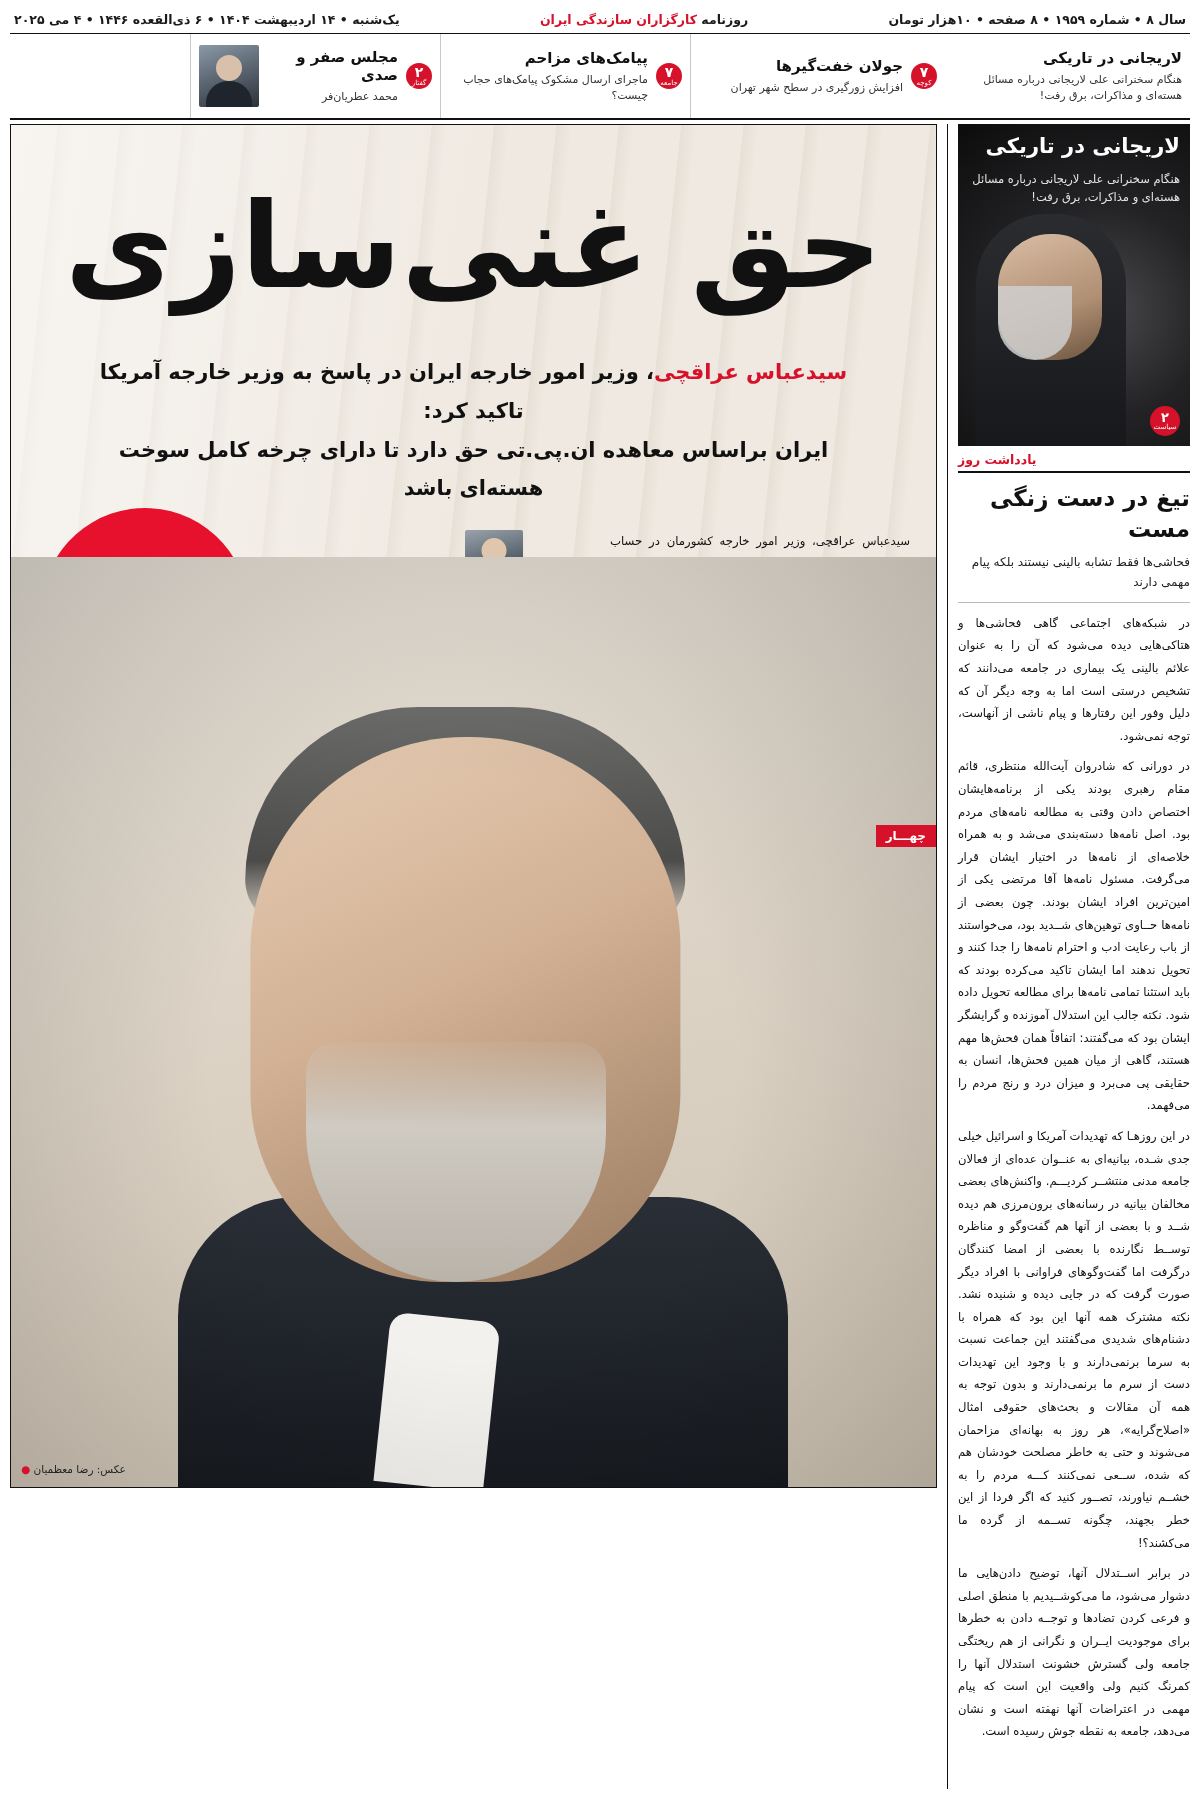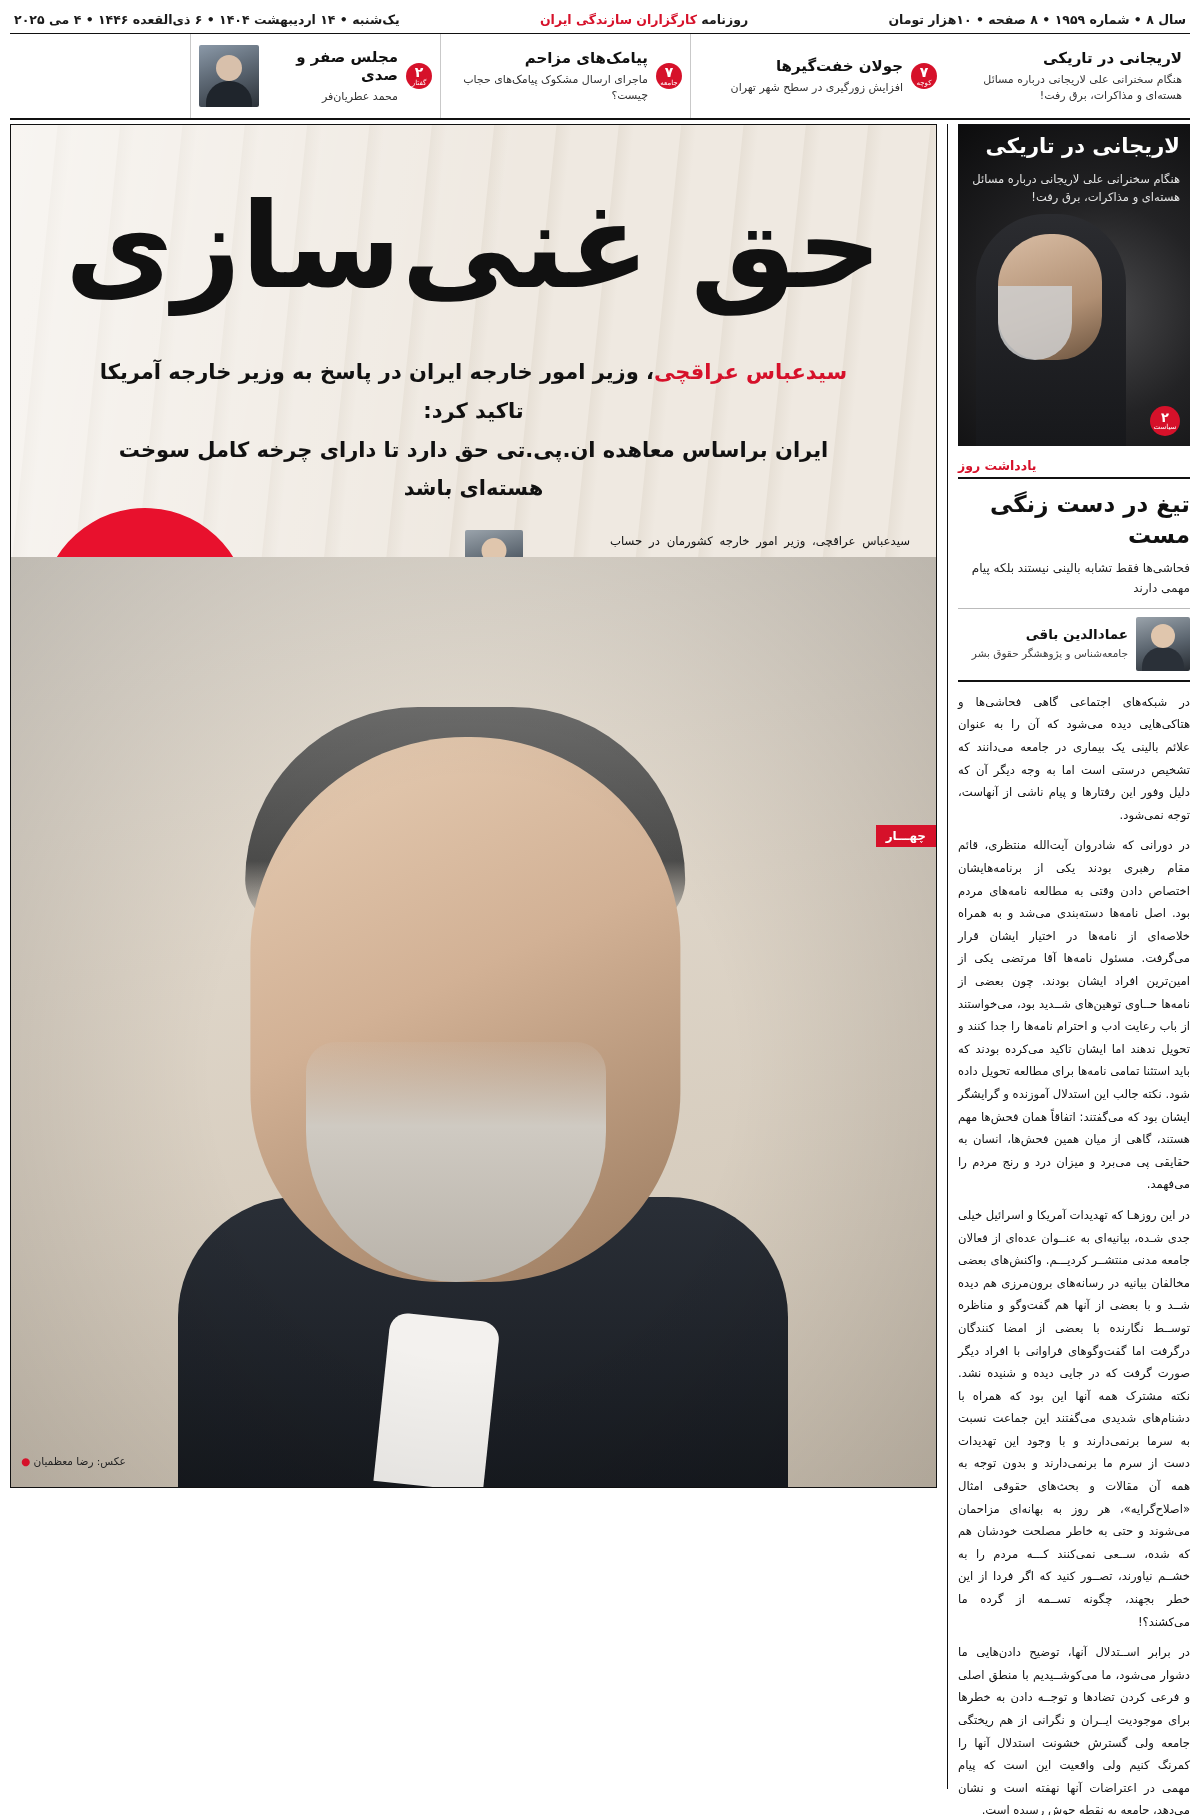--- a/index.html
+++ b/index.html
@@ -139,21 +139,21 @@
     position: absolute; right: 10px; bottom: 10px;
     width: 30px; height: 30px; border-radius: 50%;
     background: #d6112a; color: #fff;
     display:flex; flex-direction:column; align-items:center; justify-content:center;
     font-size: 13px; font-weight: bold; line-height:1;
   }
   .lead-badge small { font-size: 7px; font-weight: normal; }
 
   
   .note-label {
-    margin-top: 12px;
+    margin-top: 6px;
     font-size: 12.5px; color: #d6112a; font-weight: bold;
     text-align: left; padding-bottom: 4px;
     border-bottom: 2px solid #111;
   }
   .note-title {
     font-size: 23px; font-weight: bold; color: #111;
     margin-top: 10px; text-align: right; line-height: 1.35;
   }
   .note-deck {
     font-size: 12px; color: #222; margin-top: 7px; line-height: 1.7;
@@ -306,21 +306,21 @@
     position: absolute; left: 50%; bottom: 205px; width: 300px; height: 240px;
     transform: translateX(-56%);
     background: linear-gradient(180deg, rgba(210,205,198,.1) 0%, #cfcac2 35%, #b9b3aa 100%);
     border-radius: 30px 30px 150px 150px;
   }
   .mp-vignette {
     position:absolute; inset:0;
     background: radial-gradient(ellipse at 50% 55%, rgba(0,0,0,0) 40%, rgba(0,0,0,.18) 100%);
   }
   .photo-credit {
-    position: absolute; bottom: 20px; left: 10px;
+    position: absolute; bottom: 12px; left: 10px;
     font-size: 10.5px; color: #222;
   }
   .photo-credit .dot { color: #d6112a; }
   .side-tab {
     position: absolute;
     right: 0; top: 700px;
     background: #d6112a; color: #fff;
     font-size: 12px; font-weight: bold;
     padding: 4px 10px;
   }
@@ -398,27 +398,20 @@
         <div class="lead-badge">
           <span>۲</span>
           <small>سیاست</small>
         </div>
       </div>
 
       <div class="note-label">یادداشت روز</div>
       <div class="note-title">تیغ در دست زنگی مست</div>
       <div class="note-deck">فحاشی‌ها فقط تشابه بالینی نیستند بلکه پیام مهمی دارند</div>
 
-      <div class="author-row">
-        <div class="author-photo"></div>
-        <div class="author-meta">
-          <div class="author-name">عمادالدین باقی</div>
-          <div class="author-role">جامعه‌شناس و پژوهشگر حقوق بشر</div>
-        </div>
-      </div>
 
       <div class="note-body">
         <p>در شبکه‌های اجتماعی گاهی فحاشی‌ها و هتاکی‌هایی دیده می‌شود که آن را به عنوان علائم بالینی یک بیماری در جامعه می‌دانند که تشخیص درستی است اما به وجه دیگر آن که دلیل وفور این رفتارها و پیام ناشی از آنهاست، توجه نمی‌شود.</p>
         <p>در دورانی که شادروان آیت‌الله منتظری، قائم مقام رهبری بودند یکی از برنامه‌هایشان اختصاص دادن وقتی به مطالعه نامه‌های مردم بود. اصل نامه‌ها دسته‌بندی می‌شد و به همراه خلاصه‌ای از نامه‌ها در اختیار ایشان قرار می‌گرفت. مسئول نامه‌ها آقا مرتضی یکی از امین‌ترین افراد ایشان بودند. چون بعضی از نامه‌ها حــاوی توهین‌های شــدید بود، می‌خواستند از باب رعایت ادب و احترام نامه‌ها را جدا کنند و تحویل ندهند اما ایشان تاکید می‌کرده بودند که باید استثنا تمامی نامه‌ها برای مطالعه تحویل داده شود. نکته جالب این استدلال آموزنده و گرایشگر ایشان بود که می‌گفتند: اتفاقاً همان فحش‌ها مهم هستند، گاهی از میان همین فحش‌ها، انسان به حقایقی پی می‌برد و میزان درد و رنج مردم را می‌فهمد.</p>
         <p>در این روزهـا که تهدیدات آمریکا و اسرائیل خیلی جدی شـده، بیانیه‌ای به عنــوان عده‌ای از فعالان جامعه مدنی منتشــر کردیـــم. واکنش‌های بعضی مخالفان بیانیه در رسانه‌های برون‌مرزی هم دیده شــد و با بعضی از آنها هم گفت‌وگو و مناظره توســط نگارنده با بعضی از امضا کنندگان درگرفت اما گفت‌وگوهای فراوانی با افراد دیگر صورت گرفت که در جایی دیده و شنیده نشد. نکته مشترک همه آنها این بود که همراه با دشنام‌های شدیدی می‌گفتند این جماعت نسبت به سرما برنمی‌دارند و با وجود این تهدیدات دست از سرم ما برنمی‌دارند و بدون توجه به همه آن مقالات و بحث‌های حقوقی امثال «اصلاح‌گرایه»، هر روز به بهانه‌ای مزاحمان می‌شوند و حتی به خاطر مصلحت خودشان هم که شده، ســعی نمی‌کنند کـــه مردم را به خشــم نیاورند، تصــور کنید که اگر فردا از این خطر بجهند، چگونه تســمه از گرده ما می‌کشند؟!</p>
         <p>در برابر اســتدلال آنها، توضیح دادن‌هایی ما دشوار می‌شود، ما می‌کوشــیدیم با منطق اصلی و فرعی کردن تضادها و توجــه دادن به خطرها برای موجودیت ایــران و نگرانی از هم ریختگی جامعه ولی گسترش خشونت استدلال آنها را کمرنگ کنیم ولی واقعیت این است که پیام مهمی در اعتراضات آنها نهفته است و نشان می‌دهد، جامعه به نقطه جوش رسیده است.</p>
 
       </div>
     </div>
 

